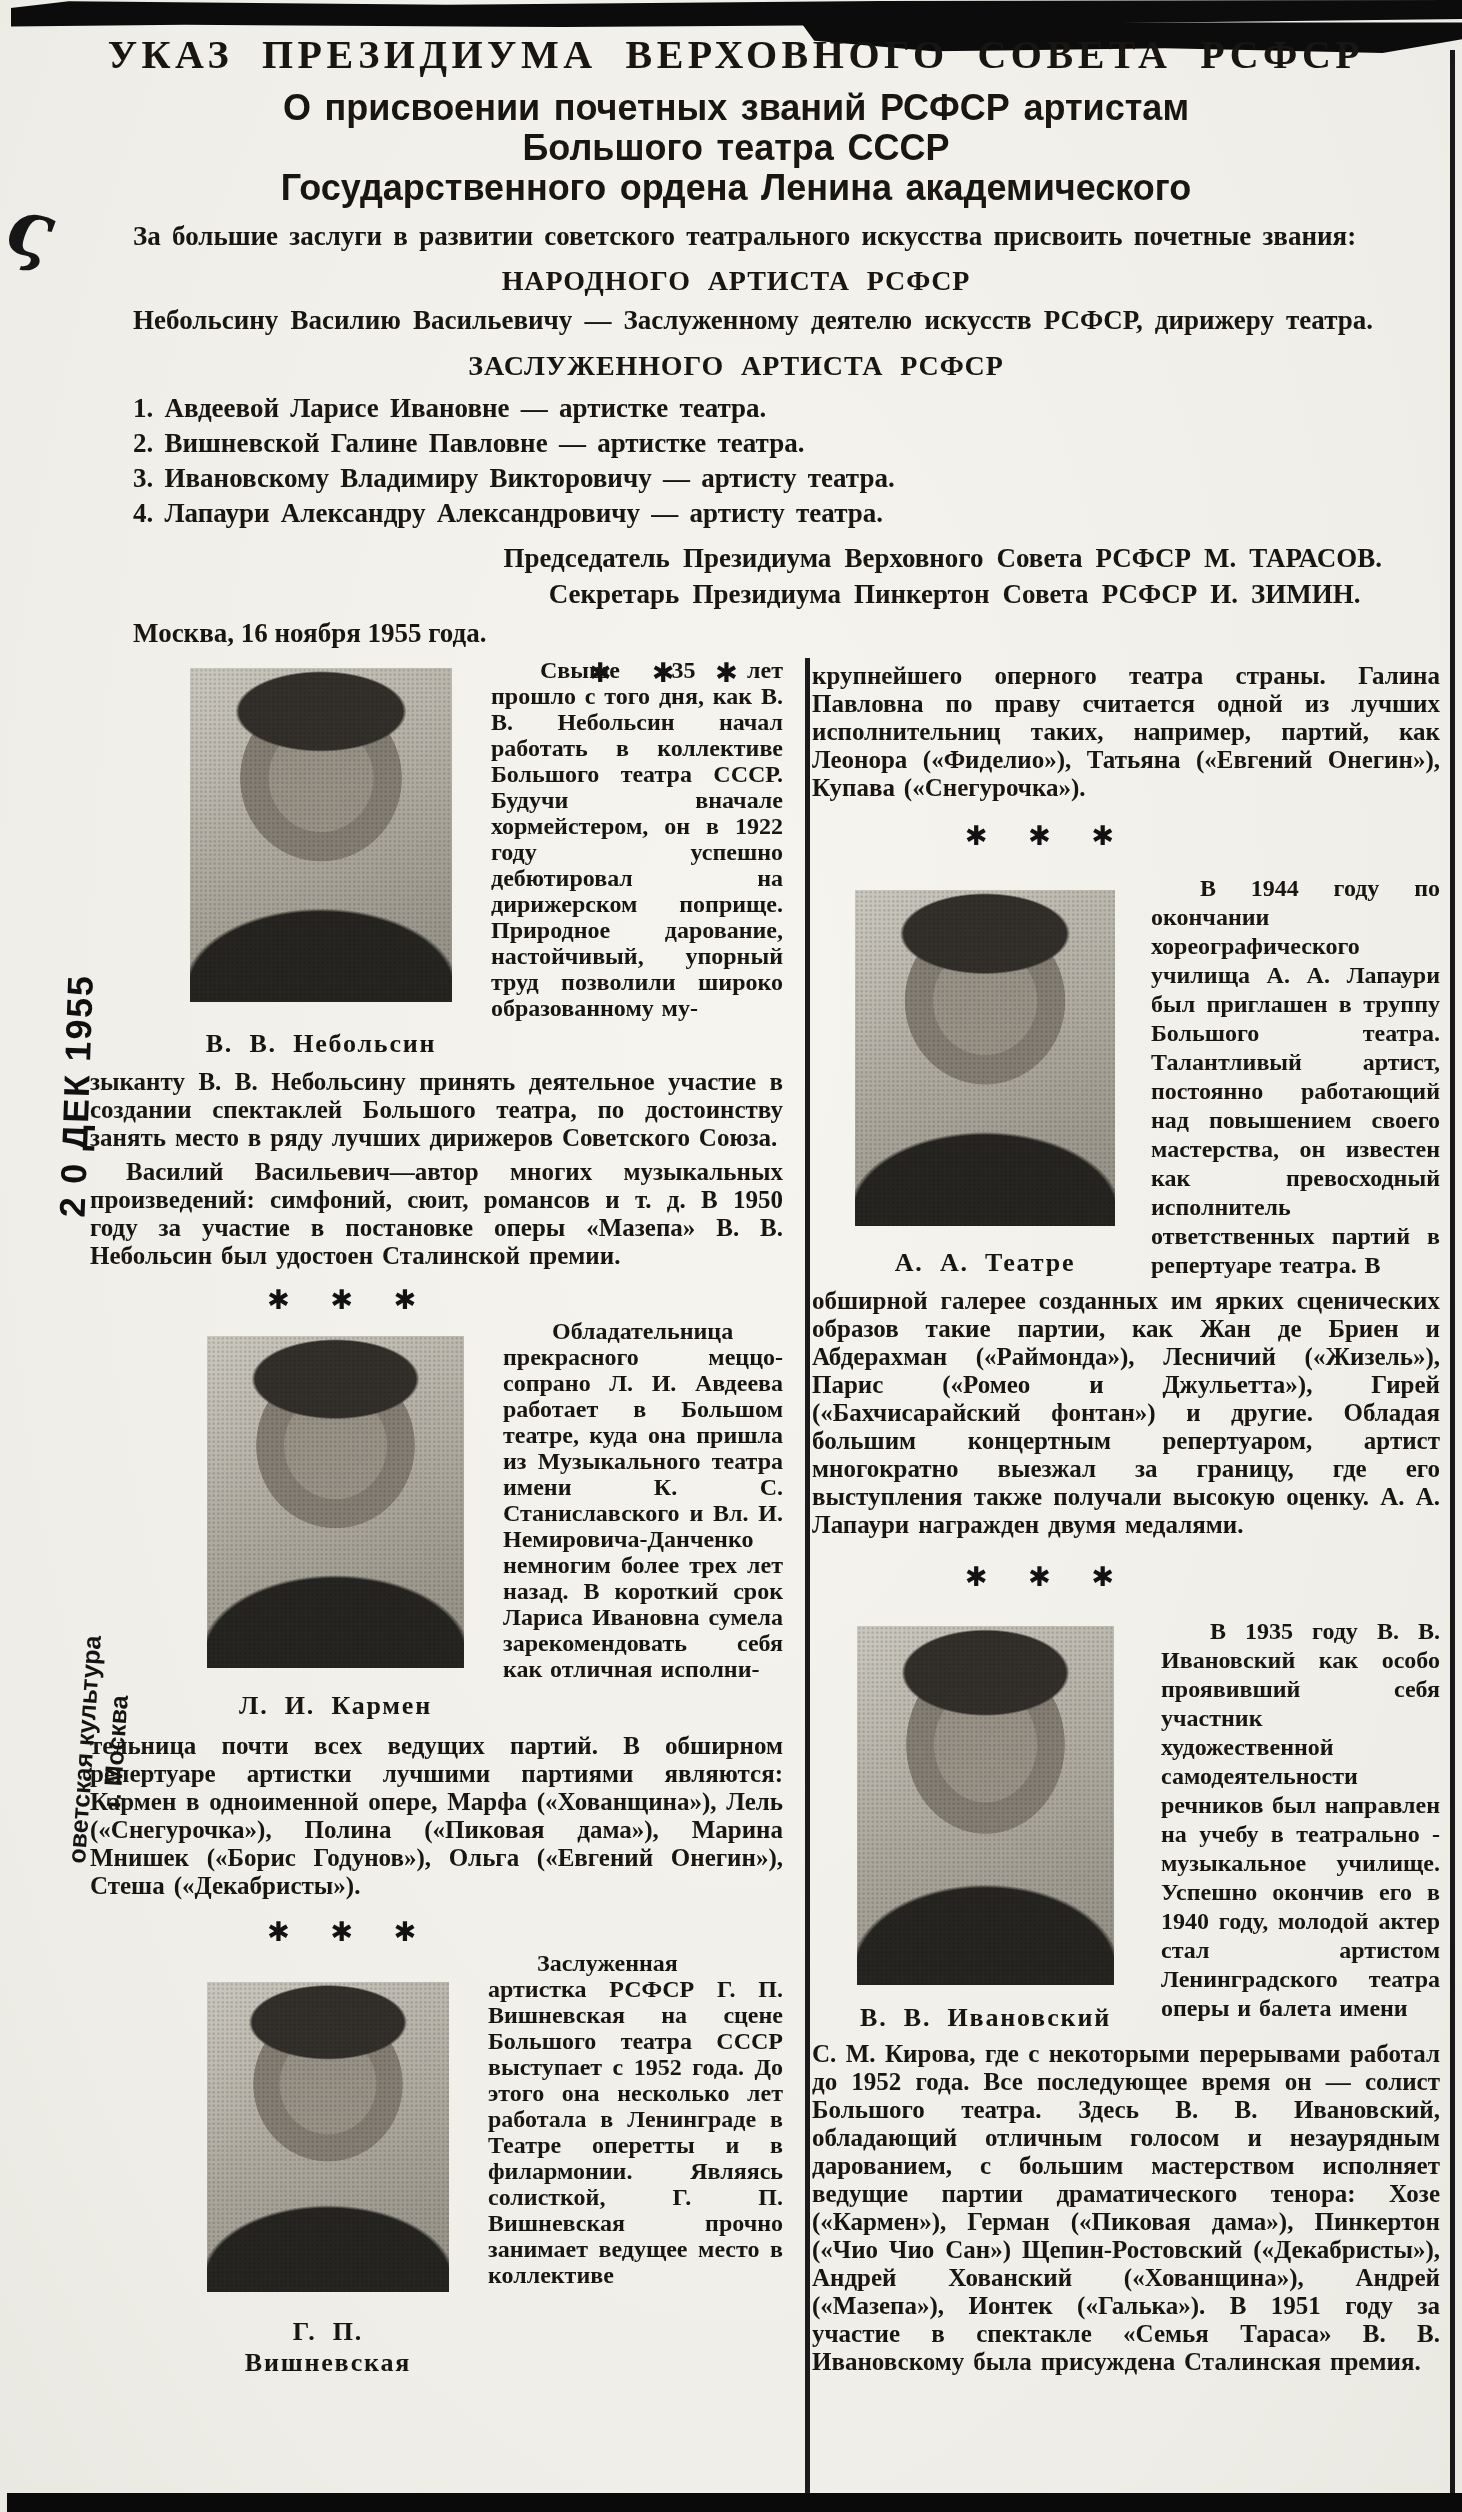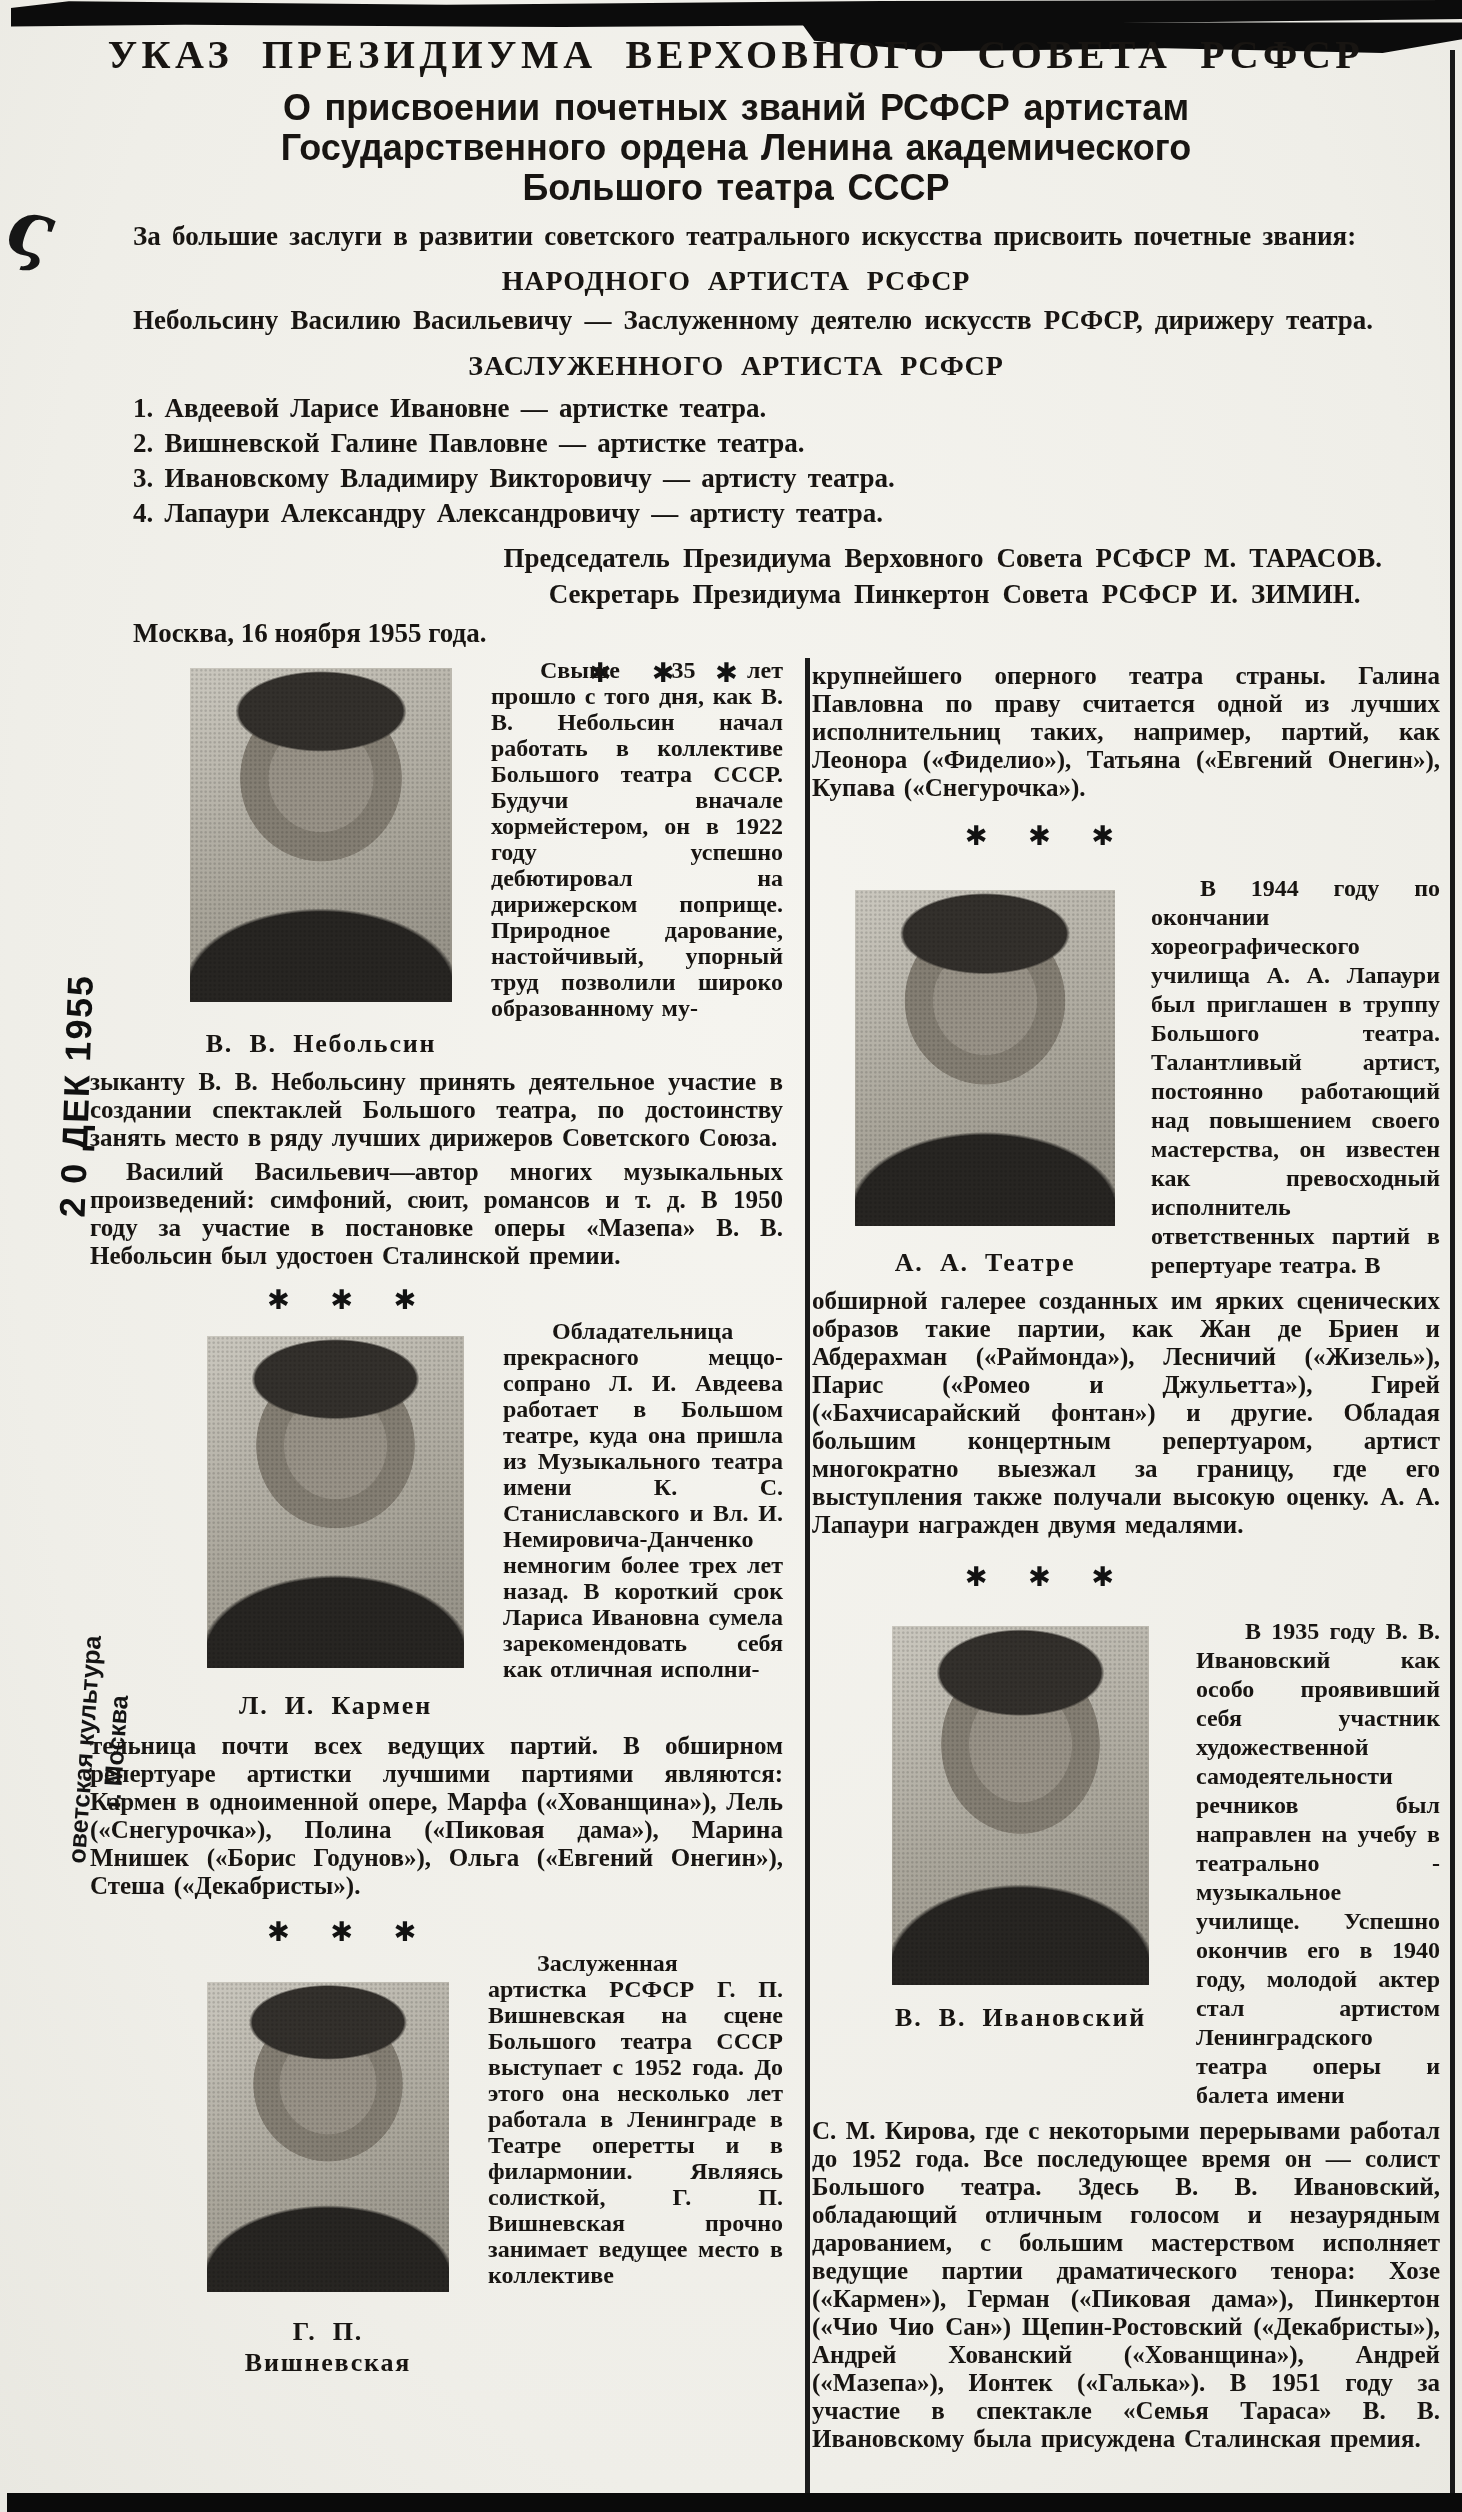--- a/index.html
+++ b/index.html
@@ -68,21 +68,21 @@
   #row-avd .fig{margin-left:117px;padding-top:18px;width:257px;}
   #row-avd .photo{width:257px;height:332px;} #row-avd .cap{margin-top:23px;}
   #p-avd1{margin-top:10px;} #sep-3{margin-top:14.4px;}
   #row-vish .fig{margin-left:117px;padding-top:32px;width:242px;}
   #row-vish .photo{width:242px;height:310px;} #row-vish .cap{margin-top:25px;}
   #p-vish1{margin-top:34px;} #sep-4{margin-top:16px;}
   #row-lap .fig{margin-left:43px;padding-top:36px;width:260px;}
   #row-lap .photo{width:260px;height:336px;} #row-lap .cap{margin-top:21.5px;}
   #row-lap .narrow{padding-top:20px;}
   #p-lap1{margin-top:7.2px;} #sep-5{margin-top:20px;}
-  #row-ivan .fig{margin-left:67px;padding-top:30.5px;width:257px;padding-left:13px;}
+  #row-ivan .fig{margin-left:32px;padding-top:30.5px;width:257px;padding-left:13px;}
   #row-ivan .photo{width:257px;height:359px;} #row-ivan .cap{margin-top:18px;}
   #row-ivan .narrow{padding-top:21.5px;margin-left:47px;}
   #p-ivan1{margin-top:7.2px;}
 </style>
 </head>
 <body>
 
 <div id="page">
 
   <div class="band1"></div>
@@ -94,22 +94,22 @@
   <div class="hand-mark">ς</div>
   <div class="stamp-date">2 0 ДЕК 1955</div>
   <div class="stamp-org">
     <div>оветская культура</div>
     <div>г. Москва</div>
   </div>
 
   <div class="decree">
     <div class="d-title">УКАЗ ПРЕЗИДИУМА ВЕРХОВНОГО СОВЕТА РСФСР</div>
     <div class="d-sub">О присвоении почетных званий РСФСР артистам</div>
+    <div class="d-sub">Большого театра СССР</div>
     <div class="d-sub">Государственного ордена Ленина академического</div>
-    <div class="d-sub">Большого театра СССР</div>
     <div class="d-intro">За большие заслуги в развитии советского театрального искусства присвоить почетные звания:</div>
     <div class="d-h">НАРОДНОГО АРТИСТА РСФСР</div>
     <div class="d-recip">Небольсину Василию Васильевичу — Заслуженному деятелю искусств РСФСР, дирижеру театра.</div>
     <div class="d-h">ЗАСЛУЖЕННОГО АРТИСТА РСФСР</div>
     <div class="d-list">
       <div>1. Авдеевой Ларисе Ивановне — артистке театра.</div>
       <div>2. Вишневской Галине Павловне — артистке театра.</div>
       <div>3. Ивановскому Владимиру Викторовичу — артисту театра.</div>
       <div>4. Лапаури Александру Александровичу — артисту театра.</div>
     </div>

